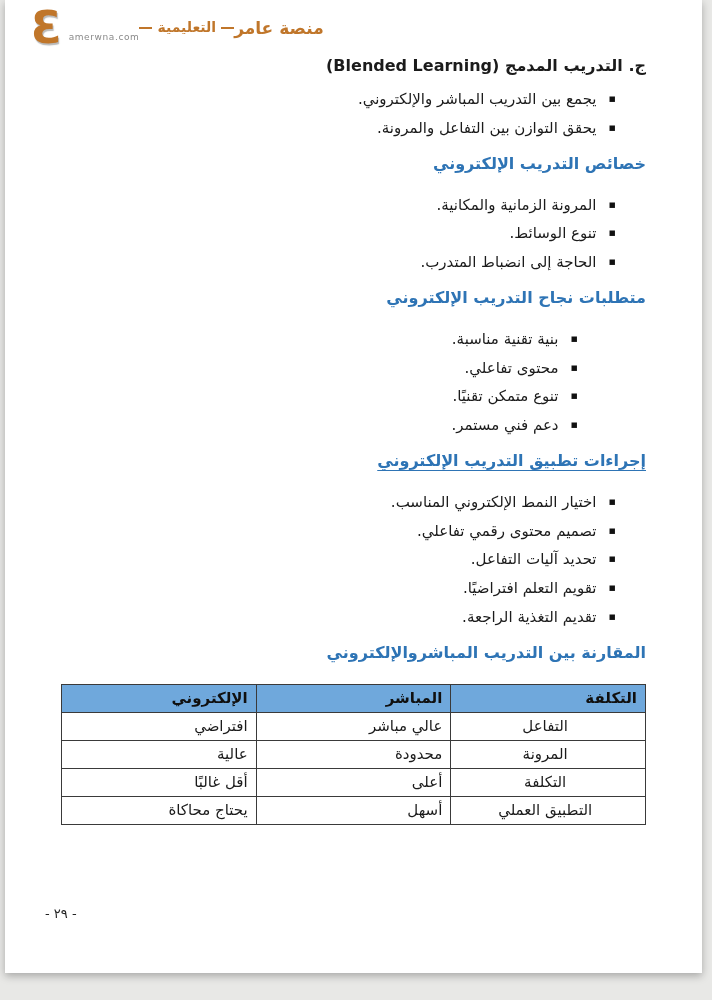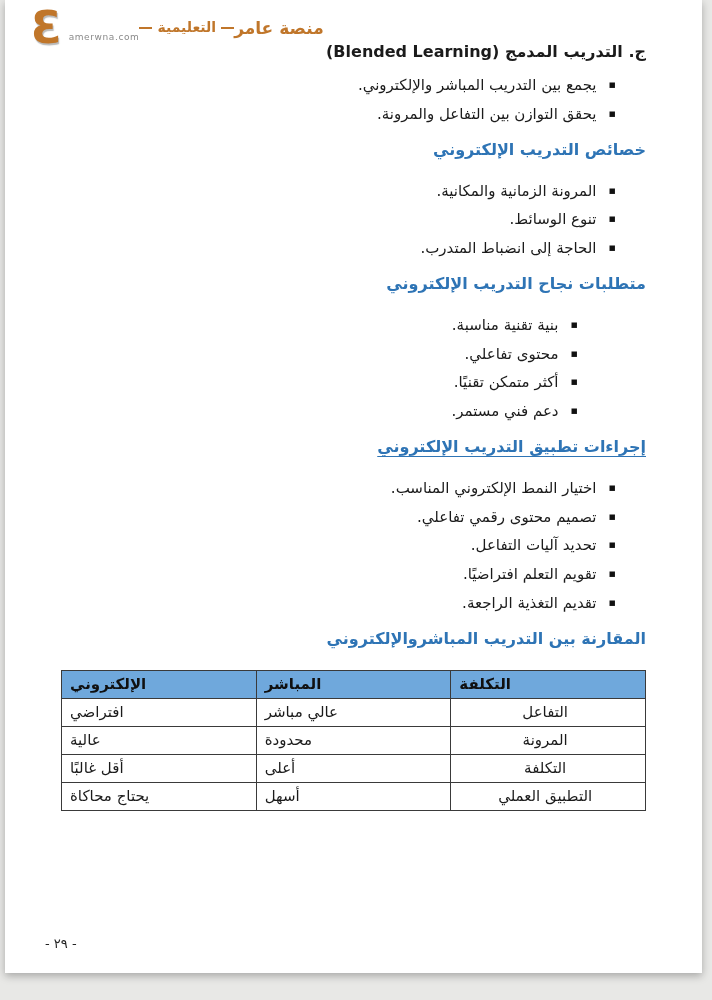--- a/index.html
+++ b/index.html
@@ -34,21 +34,21 @@
     display:flex;flex-direction:row;align-items:center;
     direction:rtl;color:var(--logo-orange);
   }
   .logo-line1{font-size:17px;font-weight:bold;line-height:1.2;}
   .logo-line2{font-size:14px;font-weight:bold;display:flex;align-items:center;gap:5px;line-height:1.25;}
   .logo-line2::before,.logo-line2::after{content:"";width:13px;height:2px;background:currentColor;}
   .logo-url{font-size:9px;letter-spacing:0.6px;direction:ltr;margin-top:18px;color:#8a8a8a;}
   
   .content{
     direction:rtl;
-    padding:42px 56px 0 56px;
+    padding:56px 56px 0 56px;
     color:#1b1b1b;
   }
   .doc-title{font-size:16px;font-weight:bold;margin:0 0 14px;}
   .bullets{list-style:none;padding:0 30px 0 0;margin:0 0 4px;}
   .bullets li{font-size:15px;line-height:1.45;margin-bottom:7px;}
   .bullets li::before{
     content:"▪";
     font-size:11px;
     margin-left:12px;
     position:relative;top:-2px;color:#111;
@@ -61,26 +61,26 @@
   }
   .blue-heading.underlined{text-decoration:underline;text-underline-offset:4px;}
   
   .compare-table{
     width:100%;border-collapse:collapse;table-layout:fixed;
     margin-top:10px;
   }
   .compare-table th,.compare-table td{
     border:1px solid #3a3a3a;
     padding:4px 8px;height:28px;
-    font-size:15px;text-align:left;vertical-align:middle;
+    font-size:15px;text-align:right;vertical-align:middle;
   }
   .compare-table th{background:var(--table-header-bg);font-weight:bold;color:#101010;}
   .compare-table td.col-first{text-align:center;padding-right:14px;}
   .page-number{
-    position:absolute;left:40px;bottom:22px;
+    position:absolute;left:40px;bottom:52px;
     font-size:13px;color:#222;direction:rtl;
   }
 </style>
 </head>
 <body>
 
 <div class="paper">
 
   <header class="logo">
     <span class="logo-glyph">Ɛ</span>
@@ -104,21 +104,21 @@
     <ul class="bullets">
         <li>المرونة الزمانية والمكانية.</li>
         <li>تنوع الوسائط.</li>
         <li>الحاجة إلى انضباط المتدرب.</li>
       </ul>
 
     <h3 class="blue-heading">متطلبات نجاح التدريب الإلكتروني</h3>
     <ul class="bullets indent-more">
         <li>بنية تقنية مناسبة.</li>
         <li>محتوى تفاعلي.</li>
-        <li>أكثر متمكن تقنيًا.</li>
+        <li>تنوع متمكن تقنيًا.</li>
         <li>دعم فني مستمر.</li>
       </ul>
 
     <h3 class="blue-heading underlined">إجراءات تطبيق التدريب الإلكتروني</h3>
     <ul class="bullets">
         <li>اختيار النمط الإلكتروني المناسب.</li>
         <li>تصميم محتوى رقمي تفاعلي.</li>
         <li>تحديد آليات التفاعل.</li>
         <li>تقويم التعلم افتراضيًا.</li>
         <li>تقديم التغذية الراجعة.</li>

